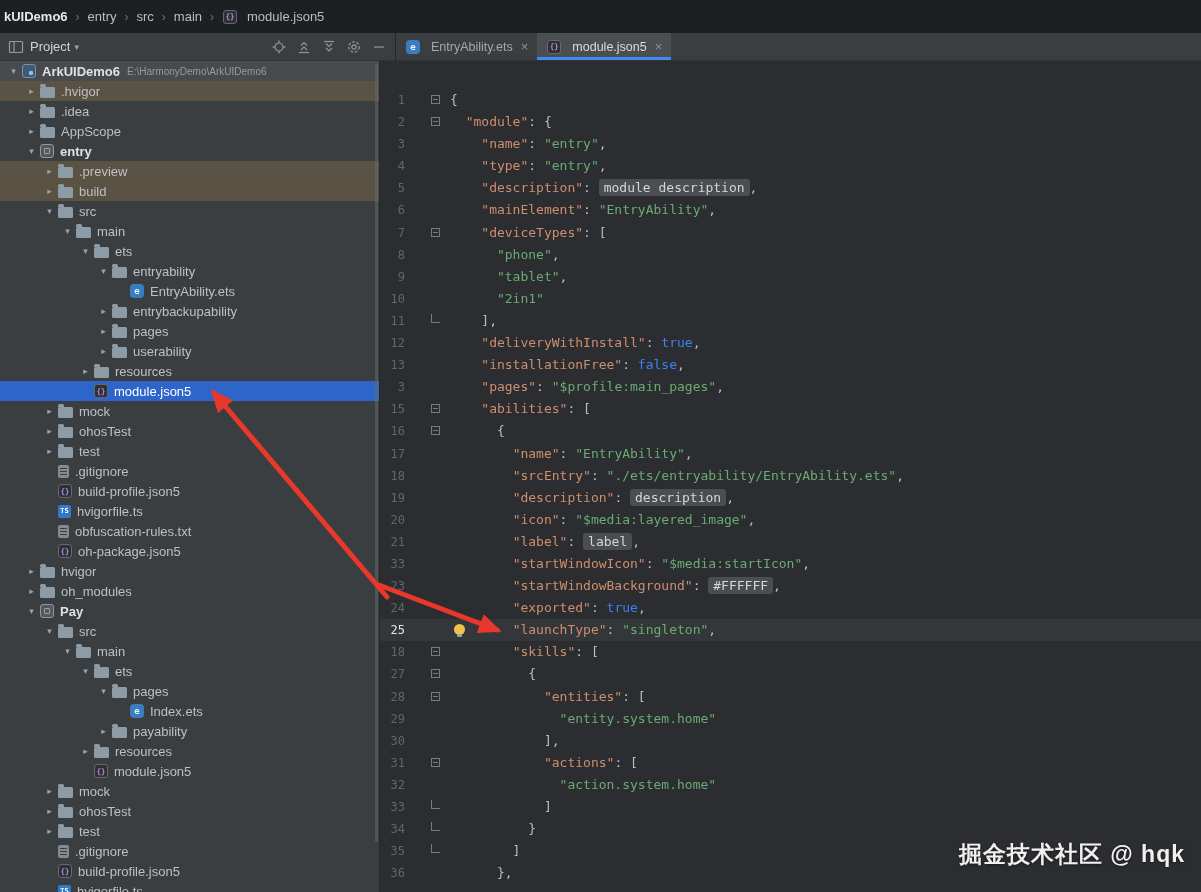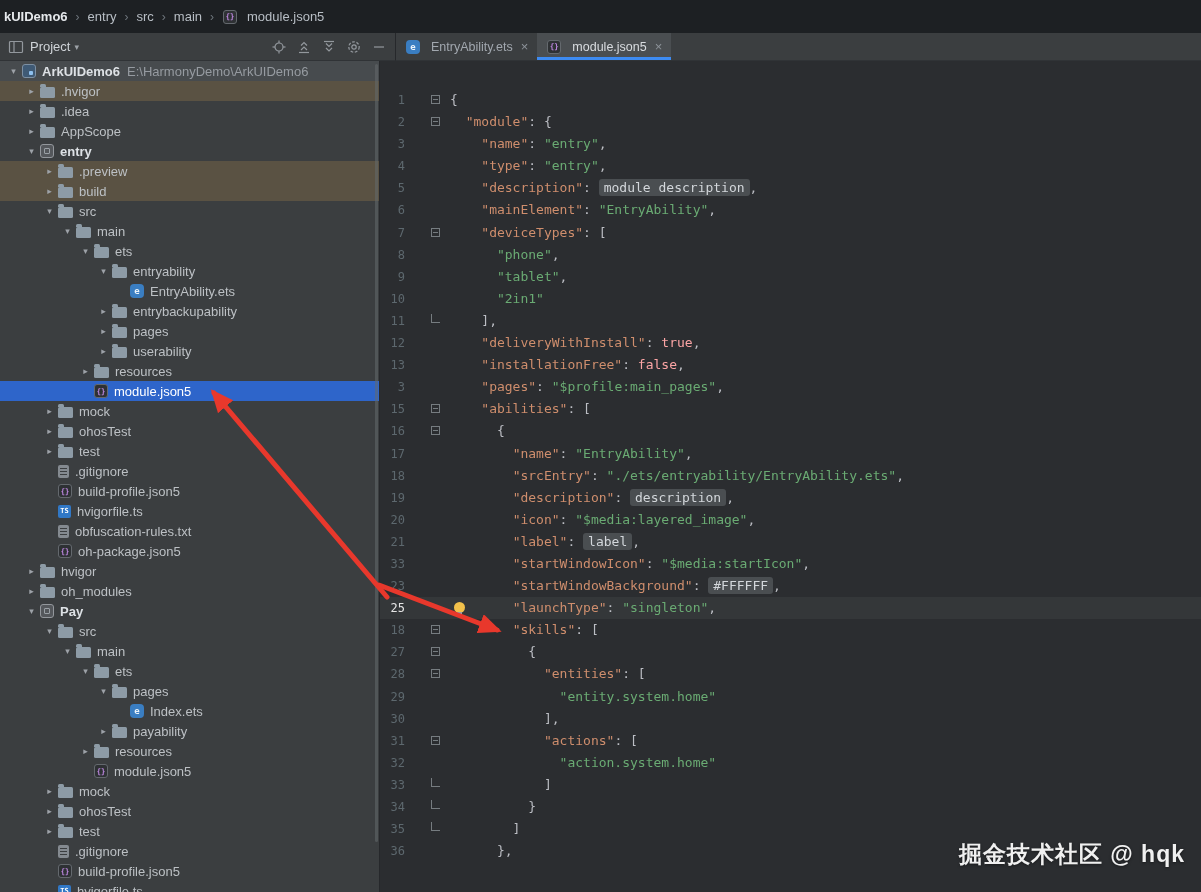--- a/index.html
+++ b/index.html
@@ -37,21 +37,21 @@
   
   .tree{width:379px;flex:none;background:#3b3e40;border-right:1px solid #26282b;position:relative;overflow:hidden;}
   .trow{height:20px;display:flex;align-items:center;font-size:13px;color:#bcc0c4;white-space:nowrap;overflow:hidden;cursor:pointer;}
   .trow.rootbg{background:#474b4e;}
   .trow.exc{background:#5a5243;}
   .trow.sel{background:#2e65ca;}
   .trow.sel .tlabel,.trow.sel .tpath{color:#ffffff;}
   .trow.bold .tlabel{font-weight:700;color:#dde1e5;}
   .chev{width:15px;flex:none;text-align:center;color:#9da2a8;font-size:9px;}
   .tlabel{margin-left:1px;}
-  .tpath{color:#969ba1;margin-left:7px;font-size:13px;}
+  .tpath{color:#969ba1;margin-left:7px;font-size:10px;}
   .tree-scroll{position:absolute;right:1px;top:3px;width:3px;height:778px;background:#65696c;border-radius:2px;opacity:.55;}
 
   
   .fi{display:inline-flex;align-items:center;justify-content:center;flex:none;margin:0 5px 0 1px;}
   .fi-folder{width:15px;height:11px;background:#8d9ba6;border-radius:1.5px;position:relative;margin-top:2px;}
   .fi-folder::before{content:"";position:absolute;top:-3px;left:0;width:6px;height:3px;background:#8d9ba6;border-radius:1.5px 1.5px 0 0;}
   .fi-module{width:14px;height:14px;background:#54575b;border:1px solid #93979c;border-radius:3px;position:relative;box-sizing:border-box;}
   .fi-module::after{content:"";position:absolute;inset:3px;border:1px solid #9aa0a5;border-radius:1px;}
   .fi-project{width:14px;height:14px;background:#3f5a75;border:1px solid #7d90a3;border-radius:3px;position:relative;box-sizing:border-box;}
   .fi-project::after{content:"";position:absolute;right:2px;bottom:2px;width:4px;height:4px;background:#8fc1ef;border-radius:1px;}
@@ -71,21 +71,21 @@
   .ln{width:25px;flex:none;text-align:right;color:#5d686e;font-size:12px;}
   .line.cur .ln{color:#e5e5e5;}
   .foldcol{width:45px;flex:none;position:relative;}
   .fs{position:absolute;left:26px;top:6px;width:9px;height:9px;border:1px solid #767c80;background:#2b2d30;box-sizing:border-box;cursor:pointer;}
   .fs::after{content:"";position:absolute;left:1px;right:1px;top:3px;height:1px;background:#767c80;}
   .fe{position:absolute;left:26px;top:4px;width:9px;height:9px;border-left:1px solid #767c80;border-bottom:1px solid #767c80;box-sizing:border-box;cursor:pointer;}
   .codeln{white-space:pre;color:#bcbec4;position:relative;flex:1;}
   .tk-p{color:#bcbec4;}
   .tk-k{color:#cf8e6d;}
   .tk-s{color:#6aab73;}
-  .tk-b{color:#fca5a5;}
+  .tk-b{color:#3b82f6;}
   .tk-i{background:#4a4e51;color:#d3d7db;border-radius:3px;padding:1px 5px;}
   .bulb{position:absolute;left:4px;top:5px;width:11px;height:11px;border-radius:50%;background:#f2c14b;cursor:pointer;}
   .bulb::after{content:"";position:absolute;left:3px;top:10px;width:5px;height:3px;background:#9aa0a5;border-radius:0 0 1px 1px;}
 
   
   .arrows{position:absolute;inset:0;width:1201px;height:892px;z-index:50;pointer-events:none;}
   .arrowline{stroke:#e8382c;stroke-width:5;stroke-linecap:round;}
   .watermark{position:absolute;right:16px;bottom:22px;z-index:40;color:#f0f0f0;font-size:23px;font-weight:600;
              letter-spacing:1px;text-shadow:0 1px 3px rgba(0,0,0,.45);pointer-events:none;}
 </style>
@@ -517,20 +517,25 @@
           <div class="line">
             <span class="ln">33</span>
             <span class="foldcol"></span>
             <span class="codeln"><span class="tk-p">        </span><span class="tk-k">"startWindowIcon"</span><span class="tk-p">: </span><span class="tk-s">"$media:startIcon"</span><span class="tk-p">,</span></span>
           </div>
           <div class="line">
             <span class="ln">23</span>
             <span class="foldcol"></span>
             <span class="codeln"><span class="tk-p">        </span><span class="tk-k">"startWindowBackground"</span><span class="tk-p">: </span><span class="tk-i">#FFFFFF</span><span class="tk-p">,</span></span>
           </div>
+          <div class="line">
+            <span class="ln">24</span>
+            <span class="foldcol"></span>
+            <span class="codeln"><span class="tk-p">        </span><span class="tk-k">"exported"</span><span class="tk-p">: </span><span class="tk-b">true</span><span class="tk-p">,</span></span>
+          </div>
           <div class="line cur">
             <span class="ln">25</span>
             <span class="foldcol"></span>
             <span class="codeln"><span class="bulb"></span><span class="tk-p">        </span><span class="tk-k">"launchType"</span><span class="tk-p">: </span><span class="tk-s">"singleton"</span><span class="tk-p">,</span></span>
           </div>
           <div class="line">
             <span class="ln">18</span>
             <span class="foldcol">
               <span class="fs"></span>
             </span>

